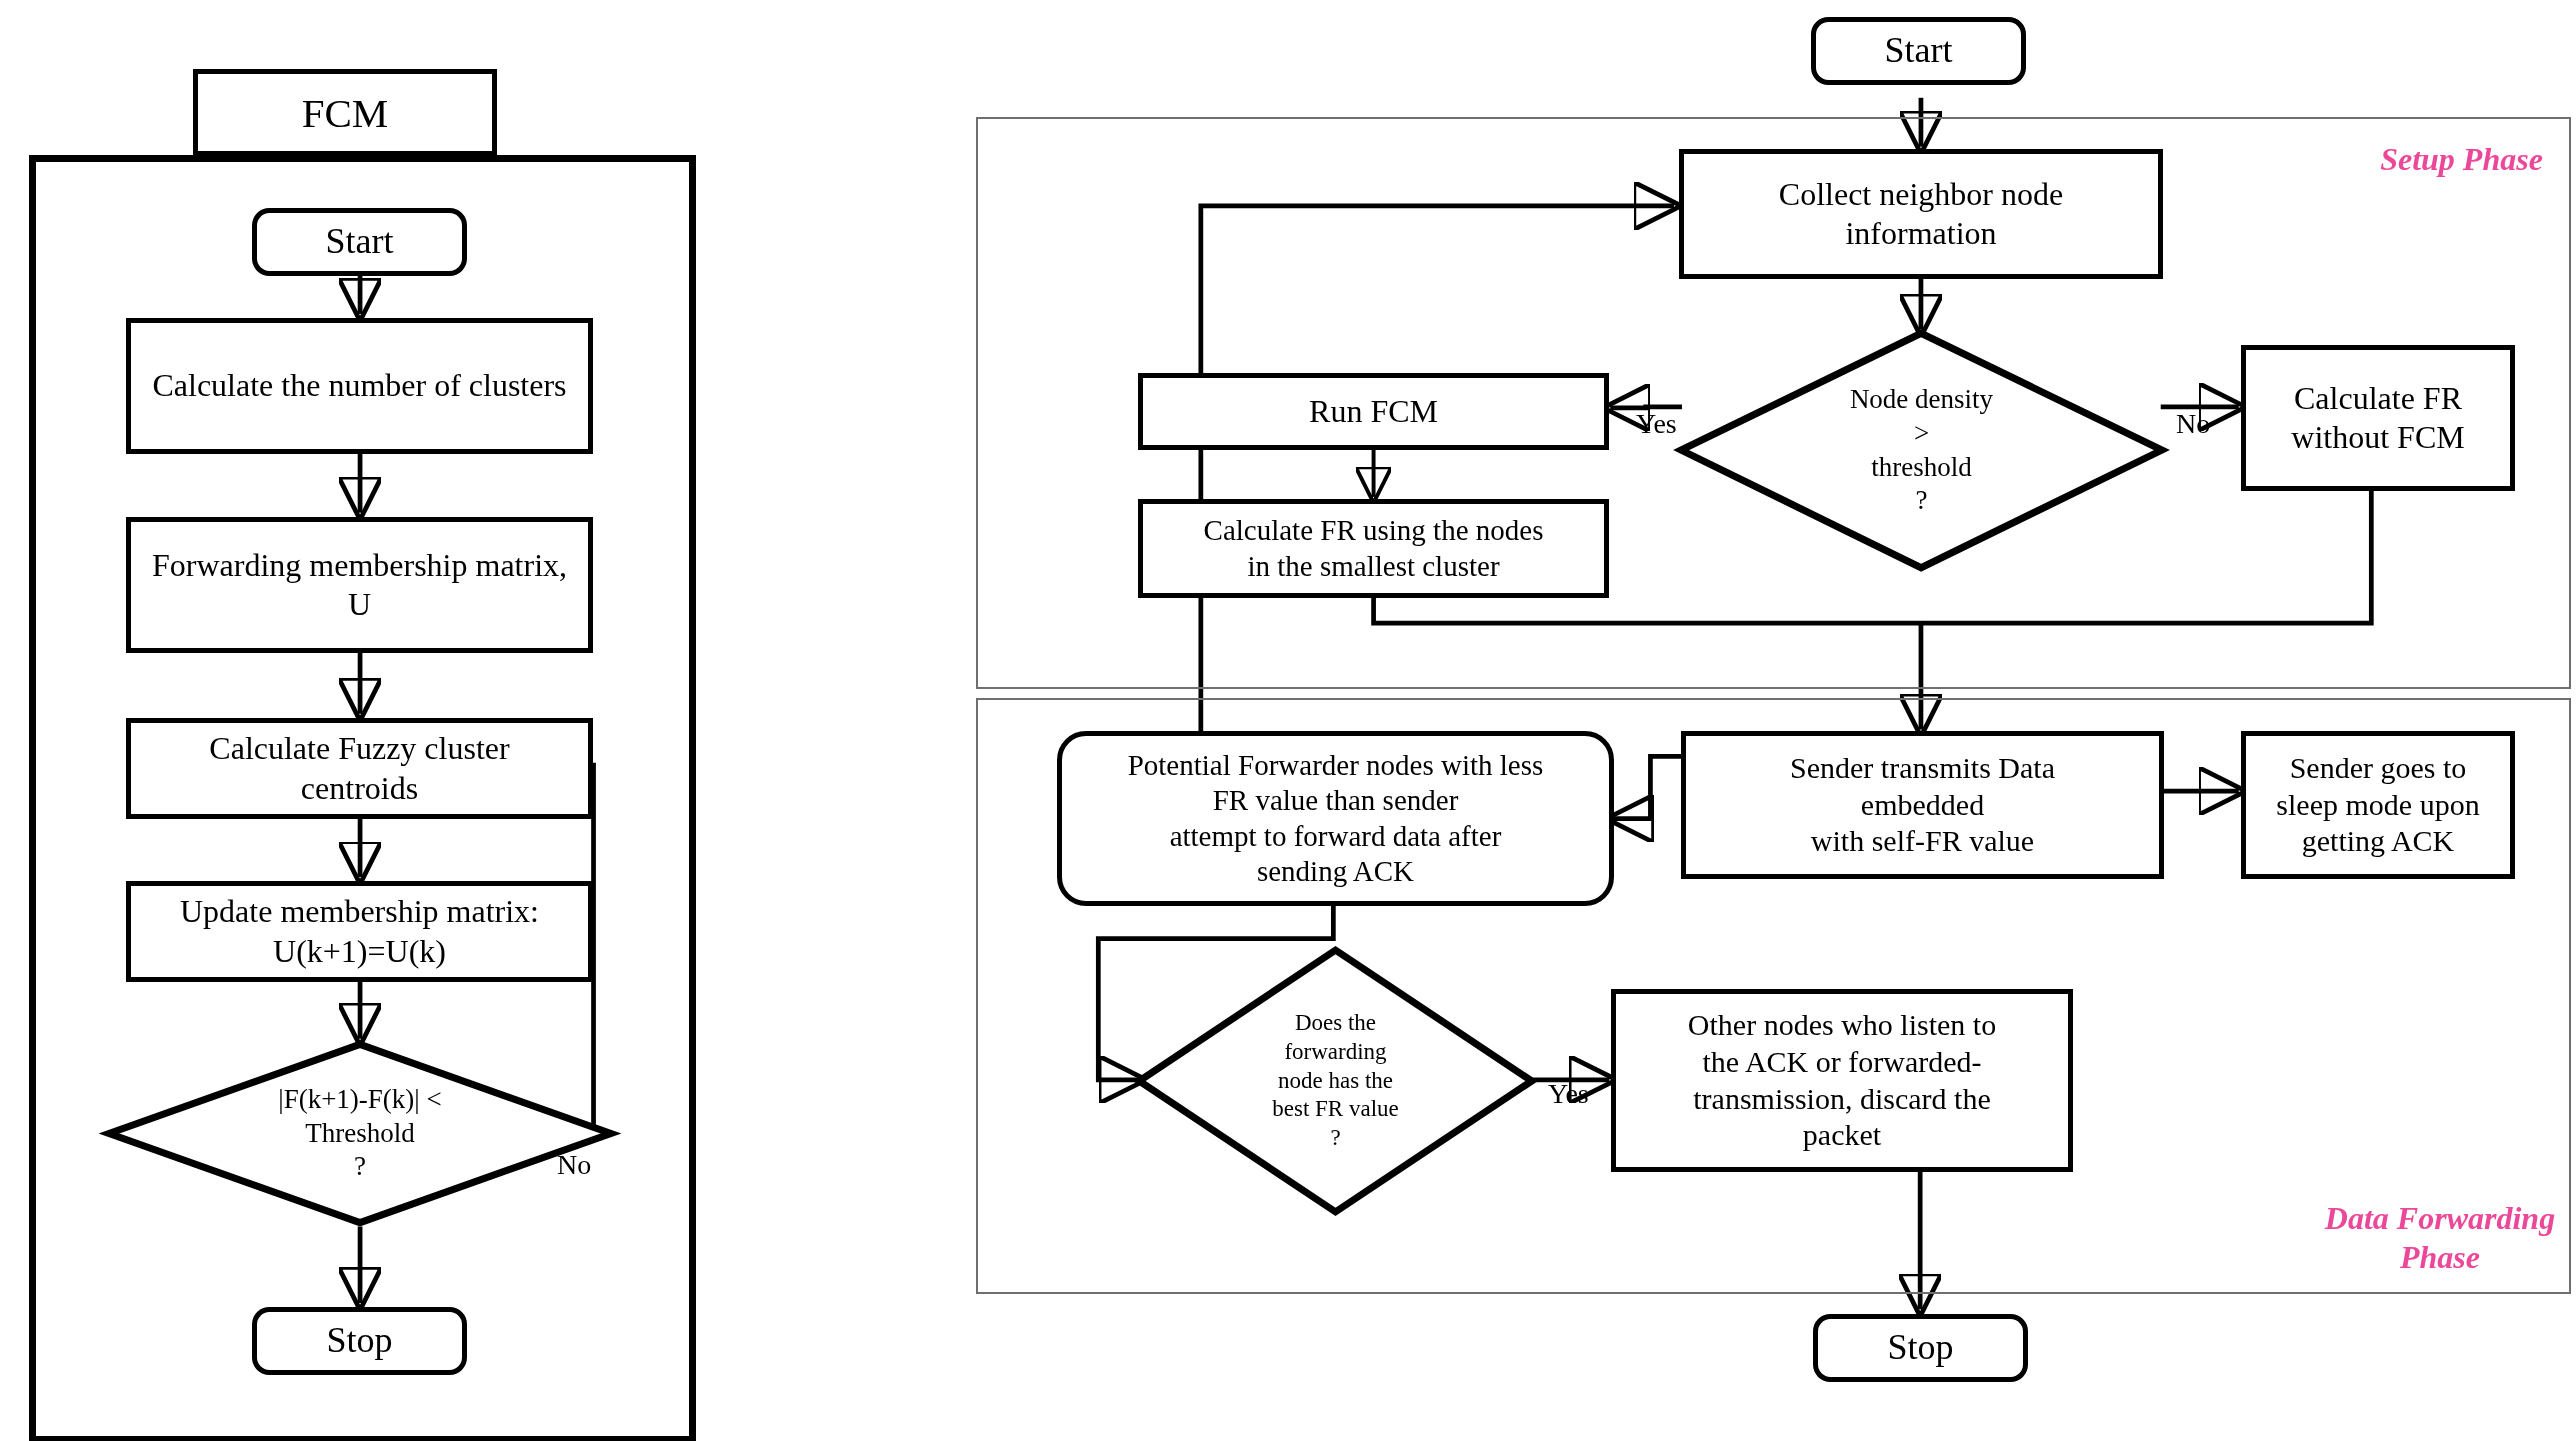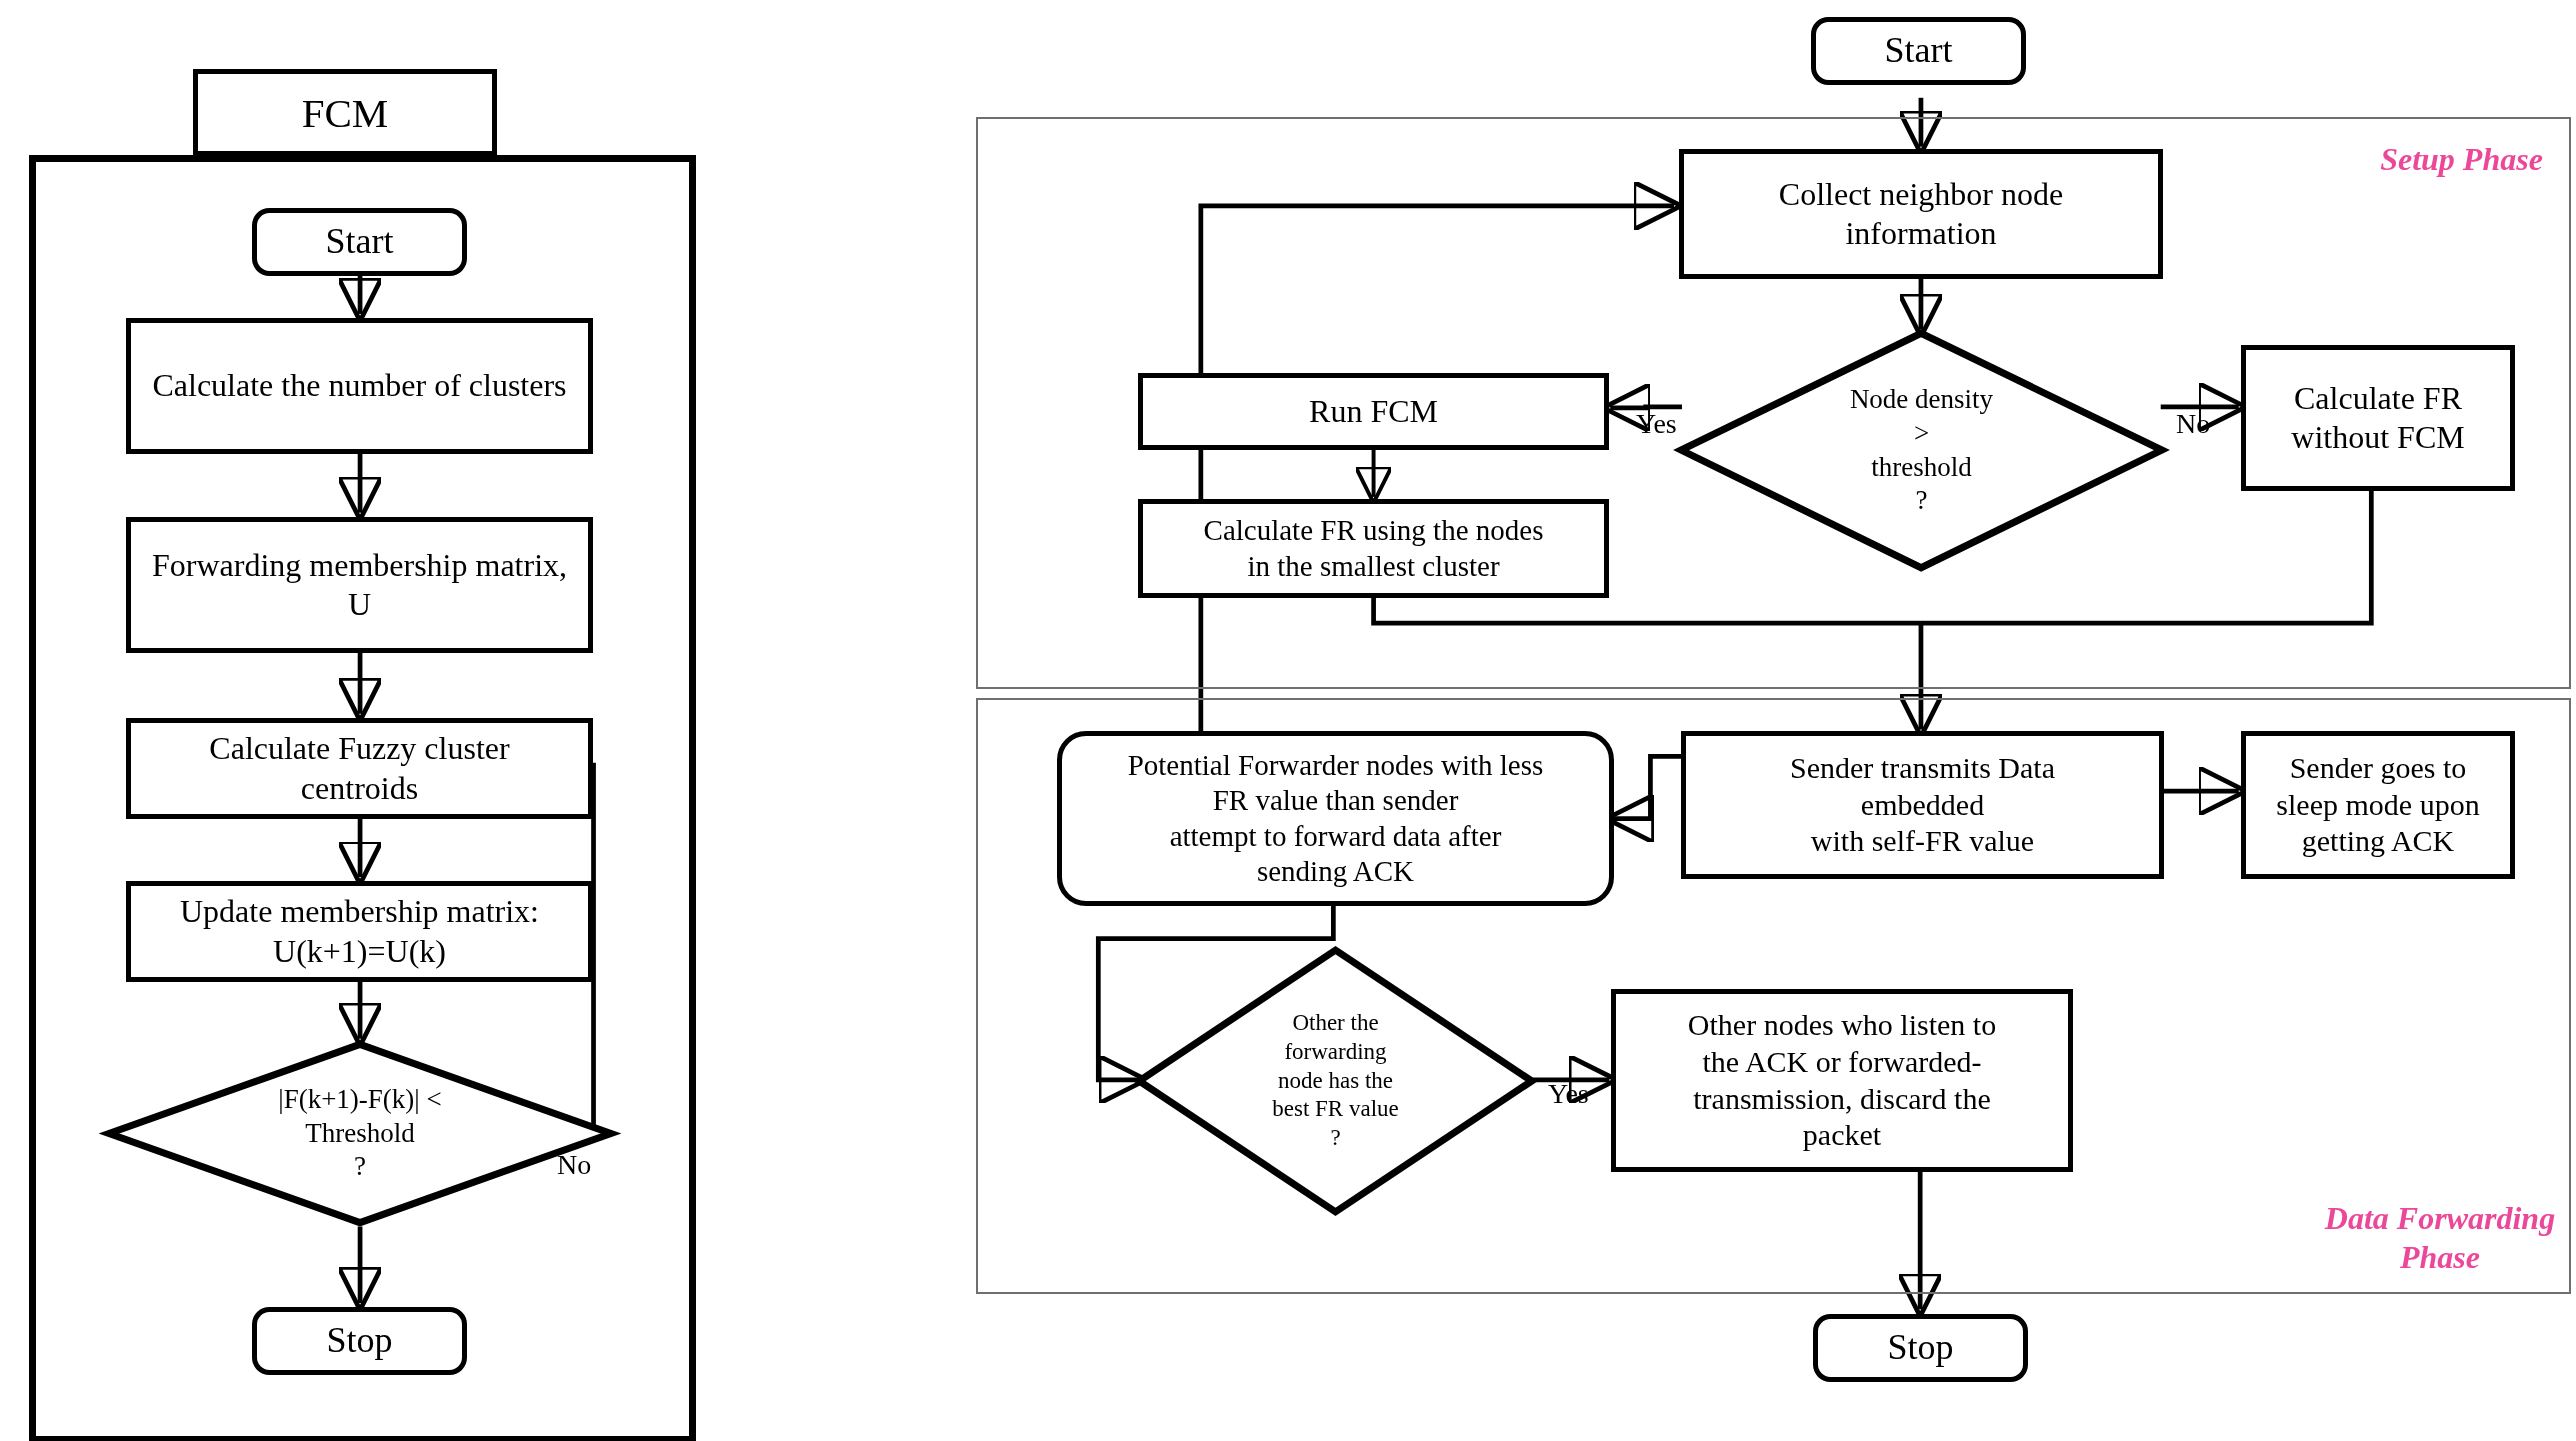--- a/index.html
+++ b/index.html
@@ -218,21 +218,21 @@
       <div>getting ACK</div>
     </div>
   </div>
 
   <div class="diamond" style="left:1136px;top:947px;width:399px;height:268px;">
     <svg width="399" height="268" viewBox="0 0 506 340">
       <polygon points="253,4 502,170 253,336 4,170" fill="#fff" stroke="#000" stroke-width="9"></polygon>
     </svg>
     <div class="dtext" style="font-size:23px;">
       <div>
-        <div>Other the</div>
+        <div>Does the</div>
         <div>forwarding</div>
         <div>node has the</div>
         <div>best FR value</div>
         <div>?</div>
       </div>
     </div>
   </div>
 
   <div class="edge-label" style="left:1548px;top:1030px;font-size:28px;">Yes</div>
 

